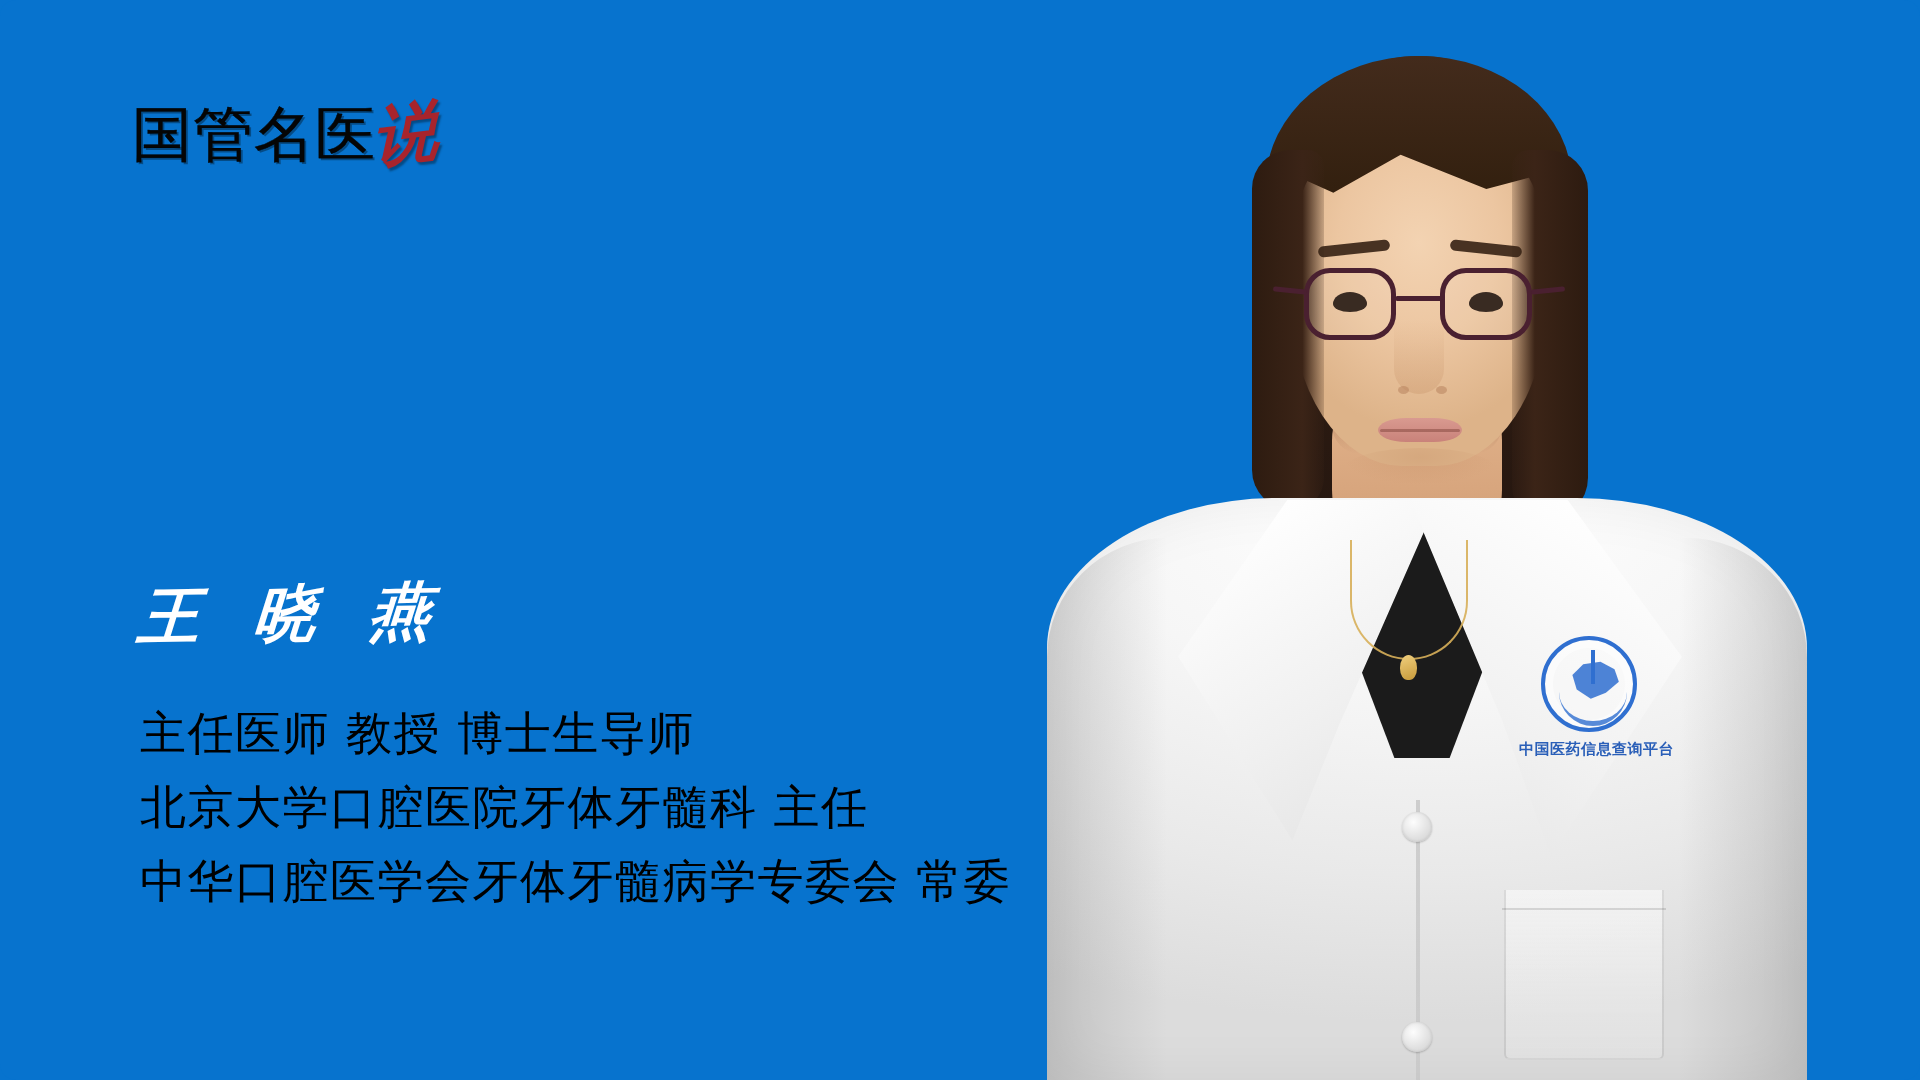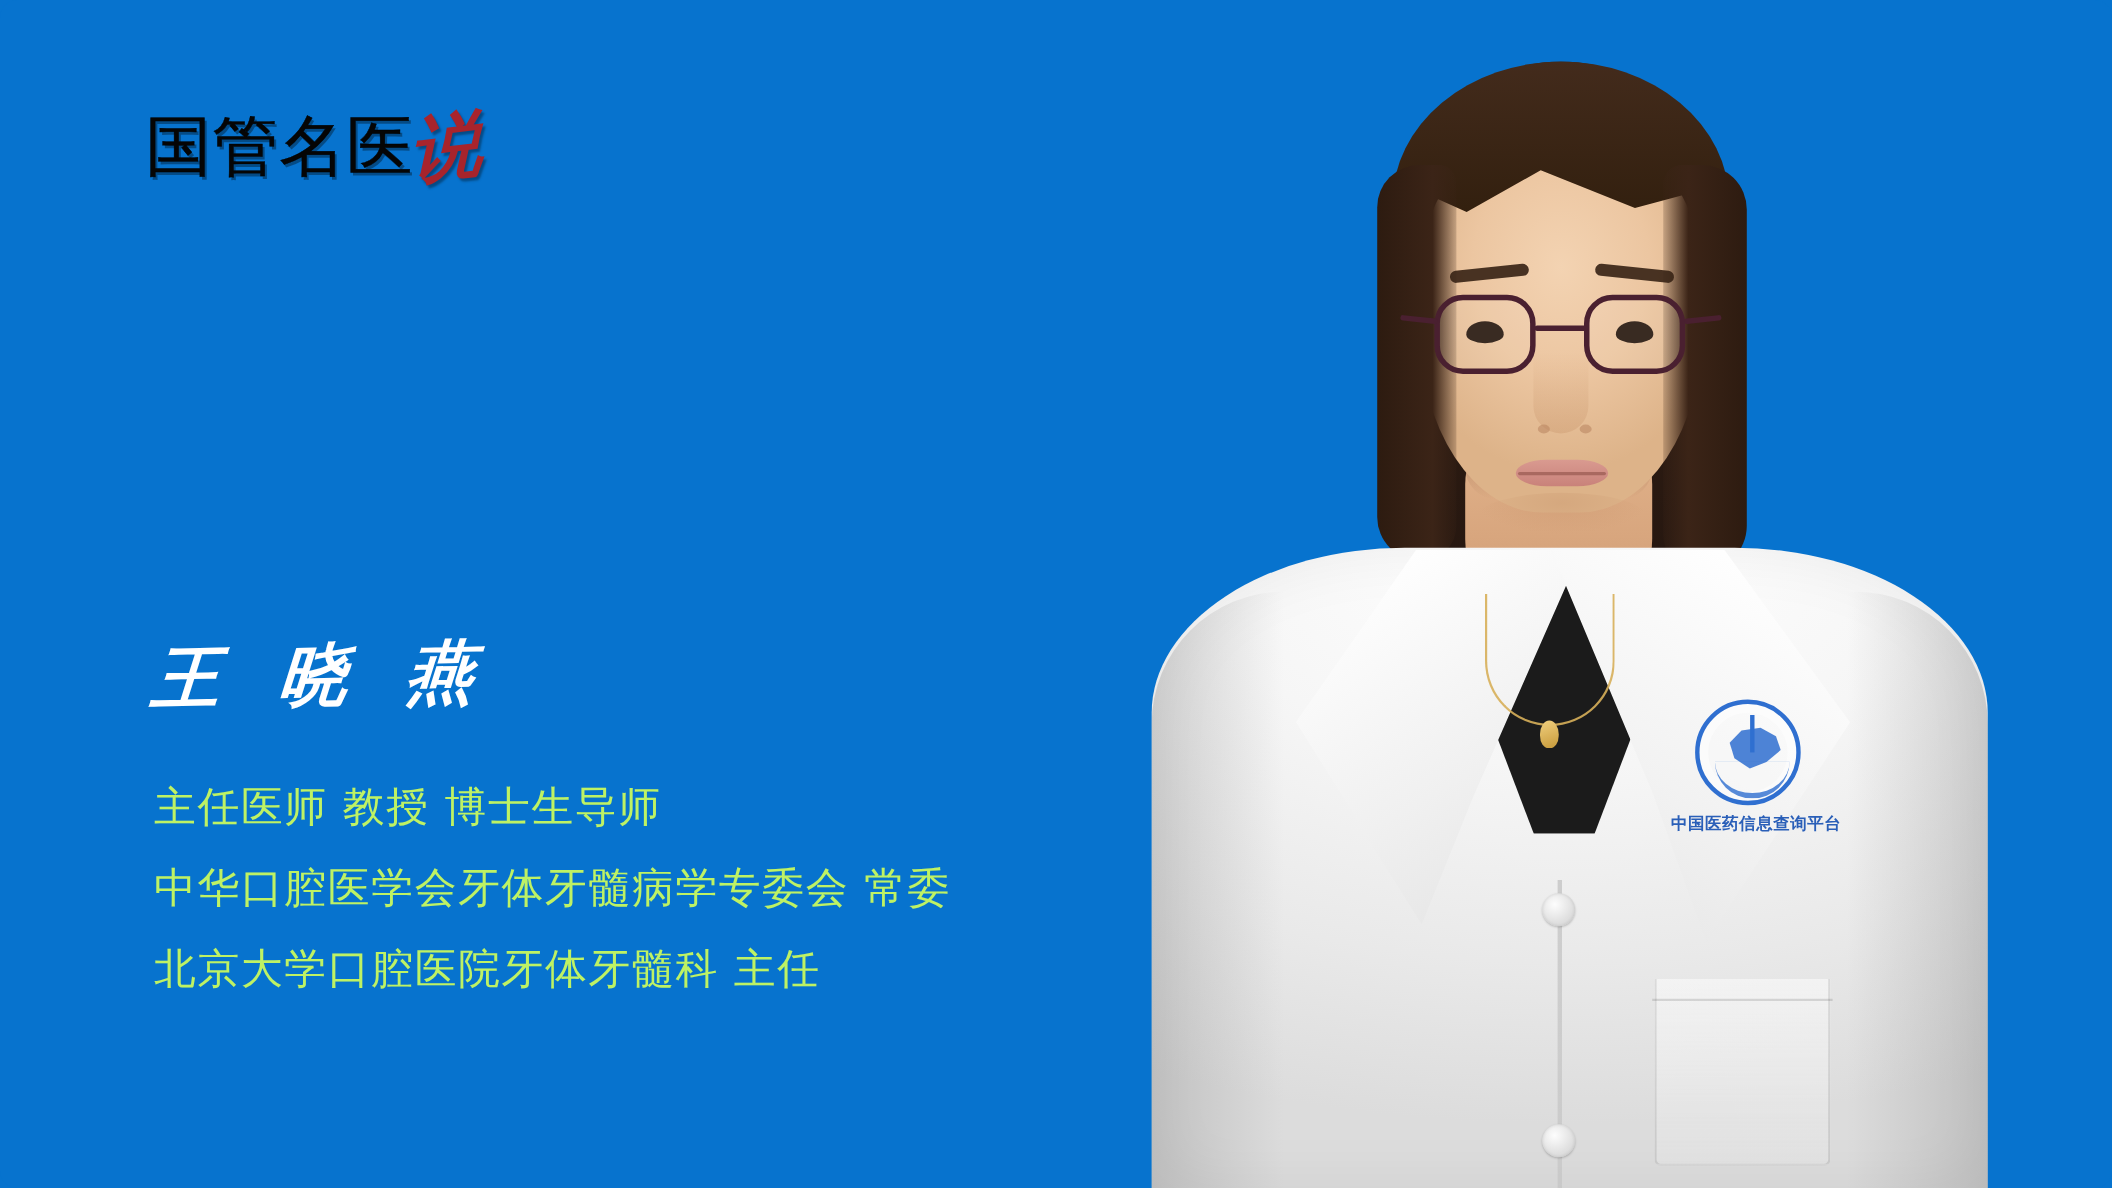--- a/index.html
+++ b/index.html
@@ -54,21 +54,21 @@
     white-space:nowrap;
   }
 
   
   #creds{
     position:absolute; left:140px; top:710px;
     display:flex; flex-direction:column; gap:28px;
   }
   #creds .line{
     font-family:"DejaVu Sans","Liberation Sans",sans-serif;
-    font-size:38px; line-height:46px; color:#bef264;
+    font-size:46px; line-height:46px; color:#000000;
     font-weight:400; letter-spacing:1.5px; white-space:nowrap;
   }
 
   
   #portrait{
     position:absolute; left:992px; top:0; width:880px; height:1080px;
   }
 
   
   .coat{
@@ -284,22 +284,22 @@
   <div id="brand">
     <span class="cn">国管名医</span>
     <span class="shuo">说</span>
   </div>
 
 
   <div id="docname">王 晓 燕</div>
 
   <div id="creds">
     <div class="line">主任医师  教授  博士生导师</div>
+    <div class="line">北京大学口腔医院牙体牙髓科  主任</div>
     <div class="line">中华口腔医学会牙体牙髓病学专委会  常委</div>
-    <div class="line">北京大学口腔医院牙体牙髓科  主任</div>
   </div>
 
   <div id="portrait">
 
     <div class="hair-back"></div>
     <div class="ear l"></div>
     <div class="ear r"></div>
 
     <div class="neck"></div>
     <div class="neck-shadow"></div>

